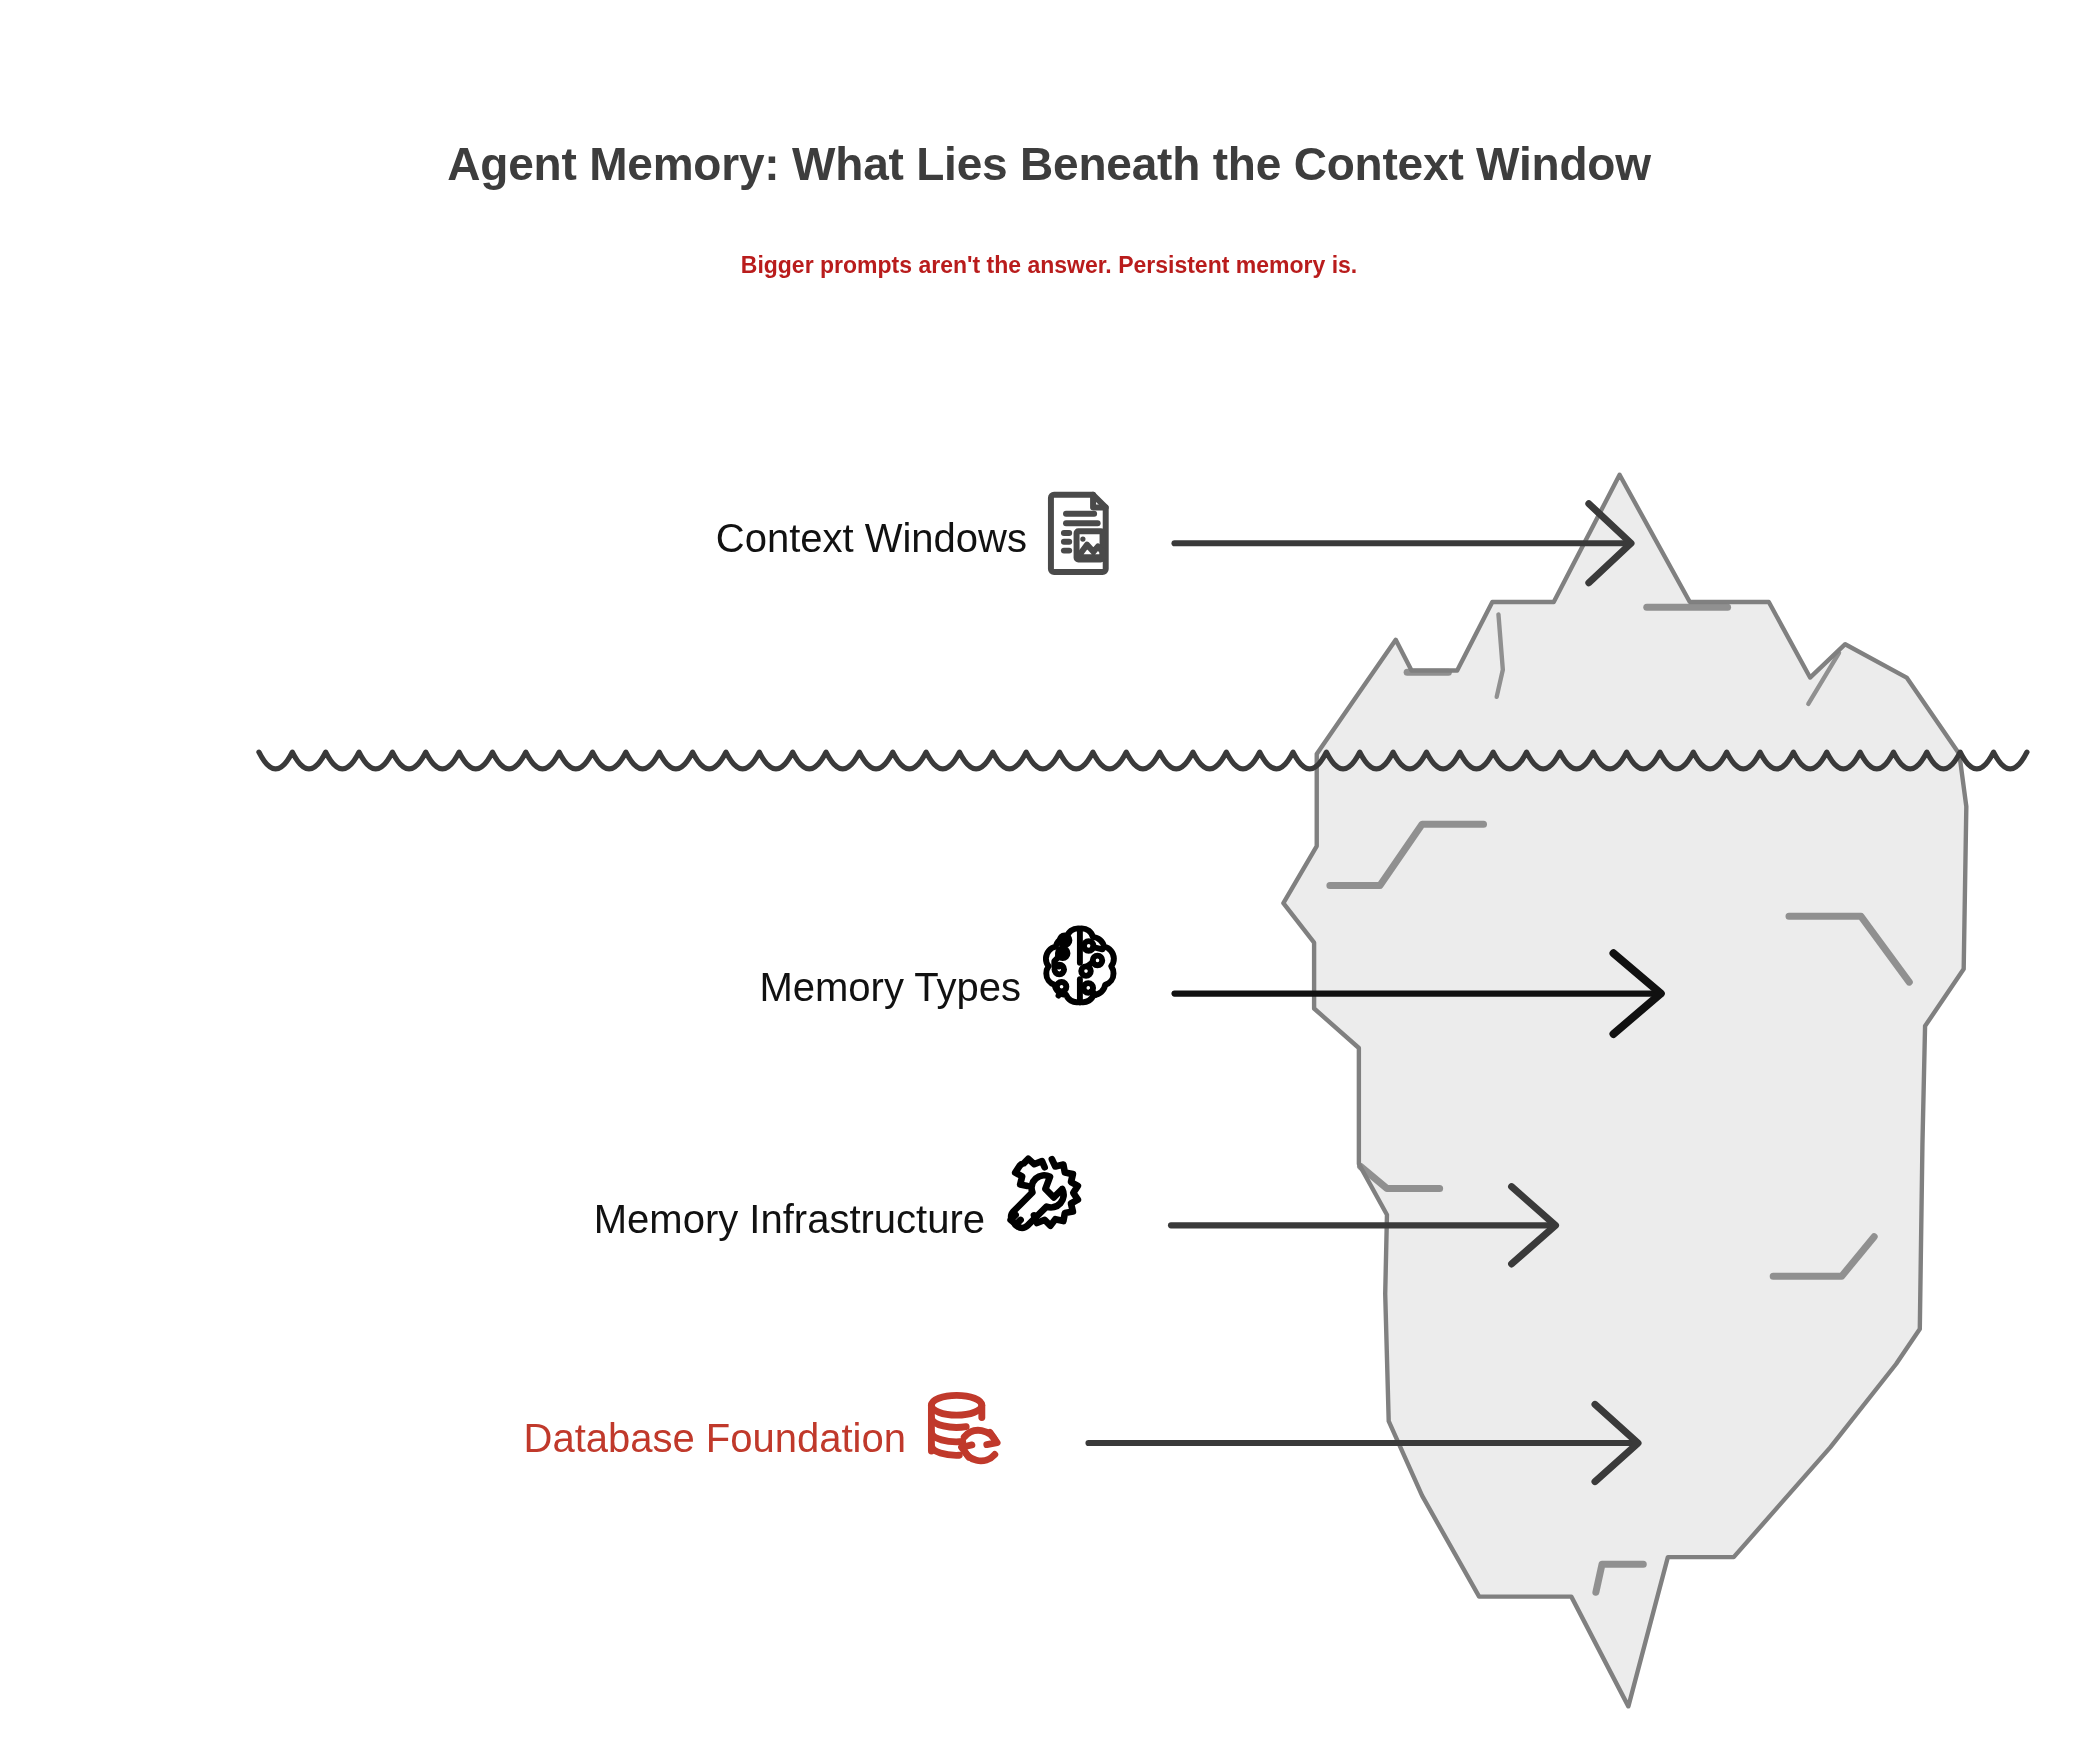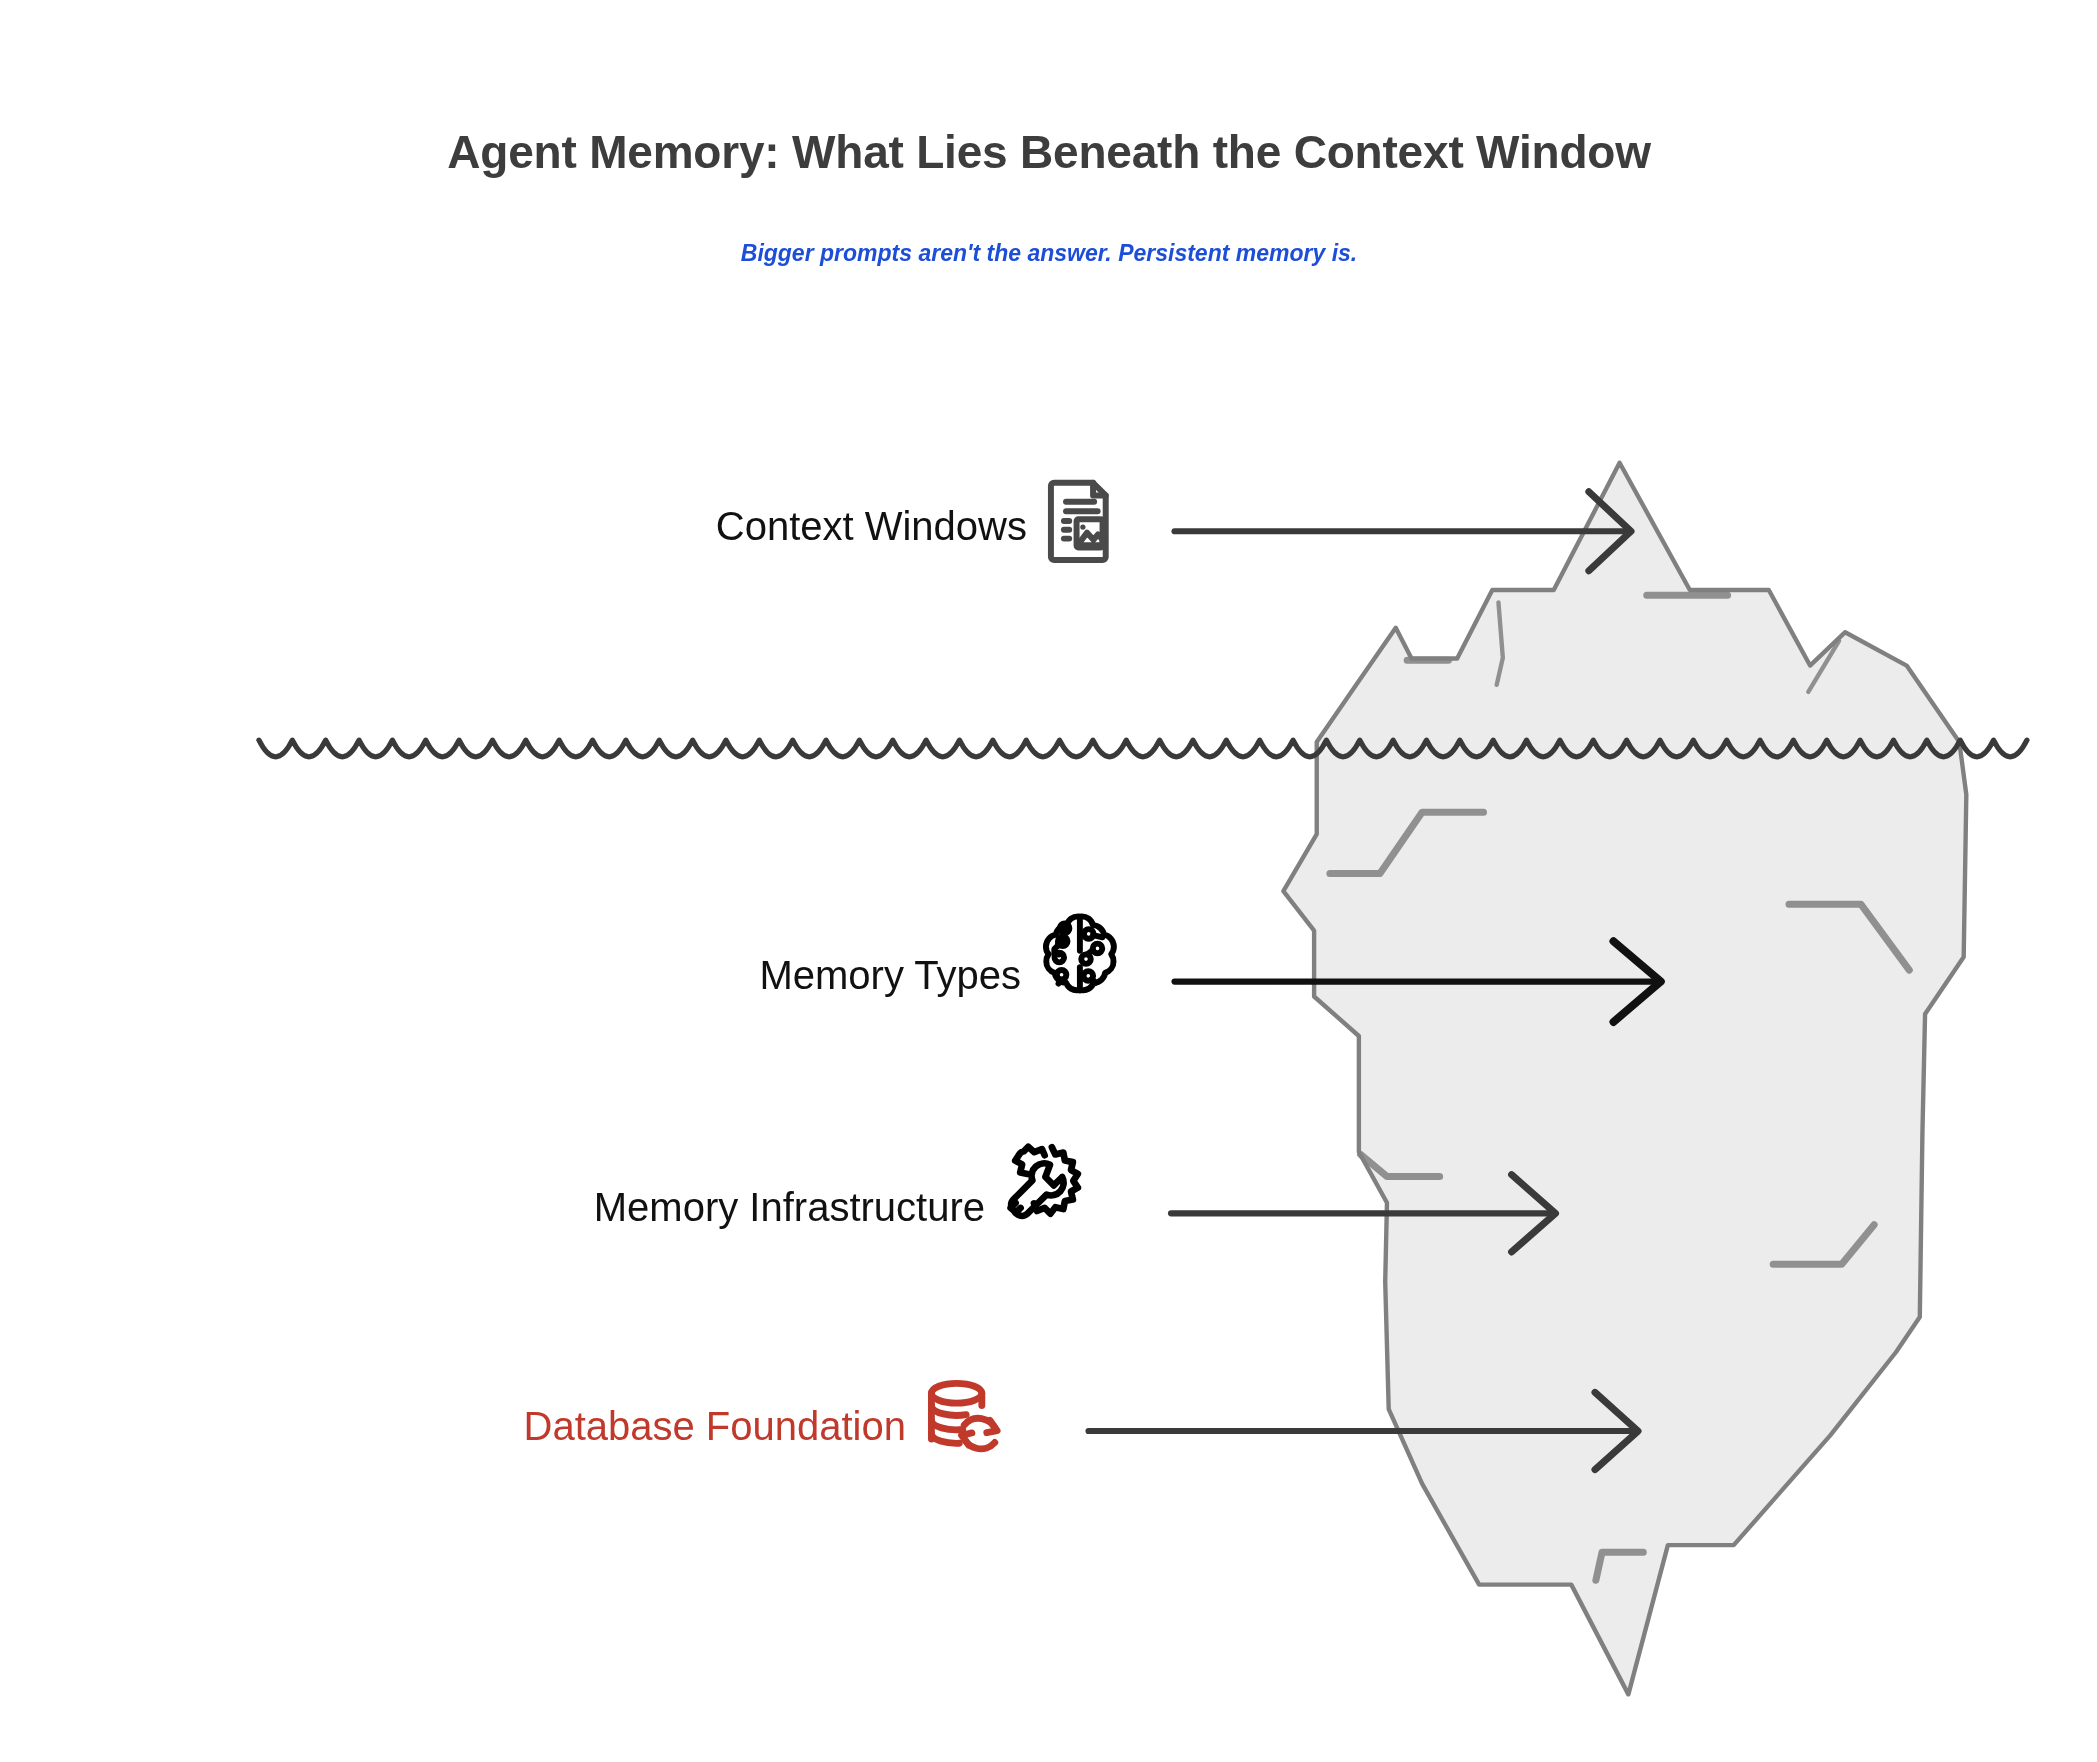--- a/index.html
+++ b/index.html
@@ -12,21 +12,21 @@
     height: 1763px;
     position: relative;
     overflow: hidden;
     font-family: "Liberation Sans", sans-serif;
     -webkit-font-smoothing: antialiased;
   }
 
   #stage {
     position: absolute;
     left: 0;
-    top: 0;
+    top: 12px;
     width: 2098px;
     height: 1398px;
   }
 
   
   .header {
     position: absolute;
     left: 0;
     top: 0;
     width: 2098px;
@@ -43,23 +43,22 @@
     letter-spacing: -0.2px;
     line-height: 1.1;
   }
   .subtitle {
     position: absolute;
     left: 0;
     top: 241px;
     width: 2098px;
     font-size: 23px;
     font-weight: bold;
-    color: #1d4ed8;
+    color: #b91c1c;
     line-height: 1.1;
-    font-style: italic;
   }
 
   
   .diagram-svg {
     position: absolute;
     left: 0;
     top: 0;
     width: 2098px;
     height: 1763px;
   }

